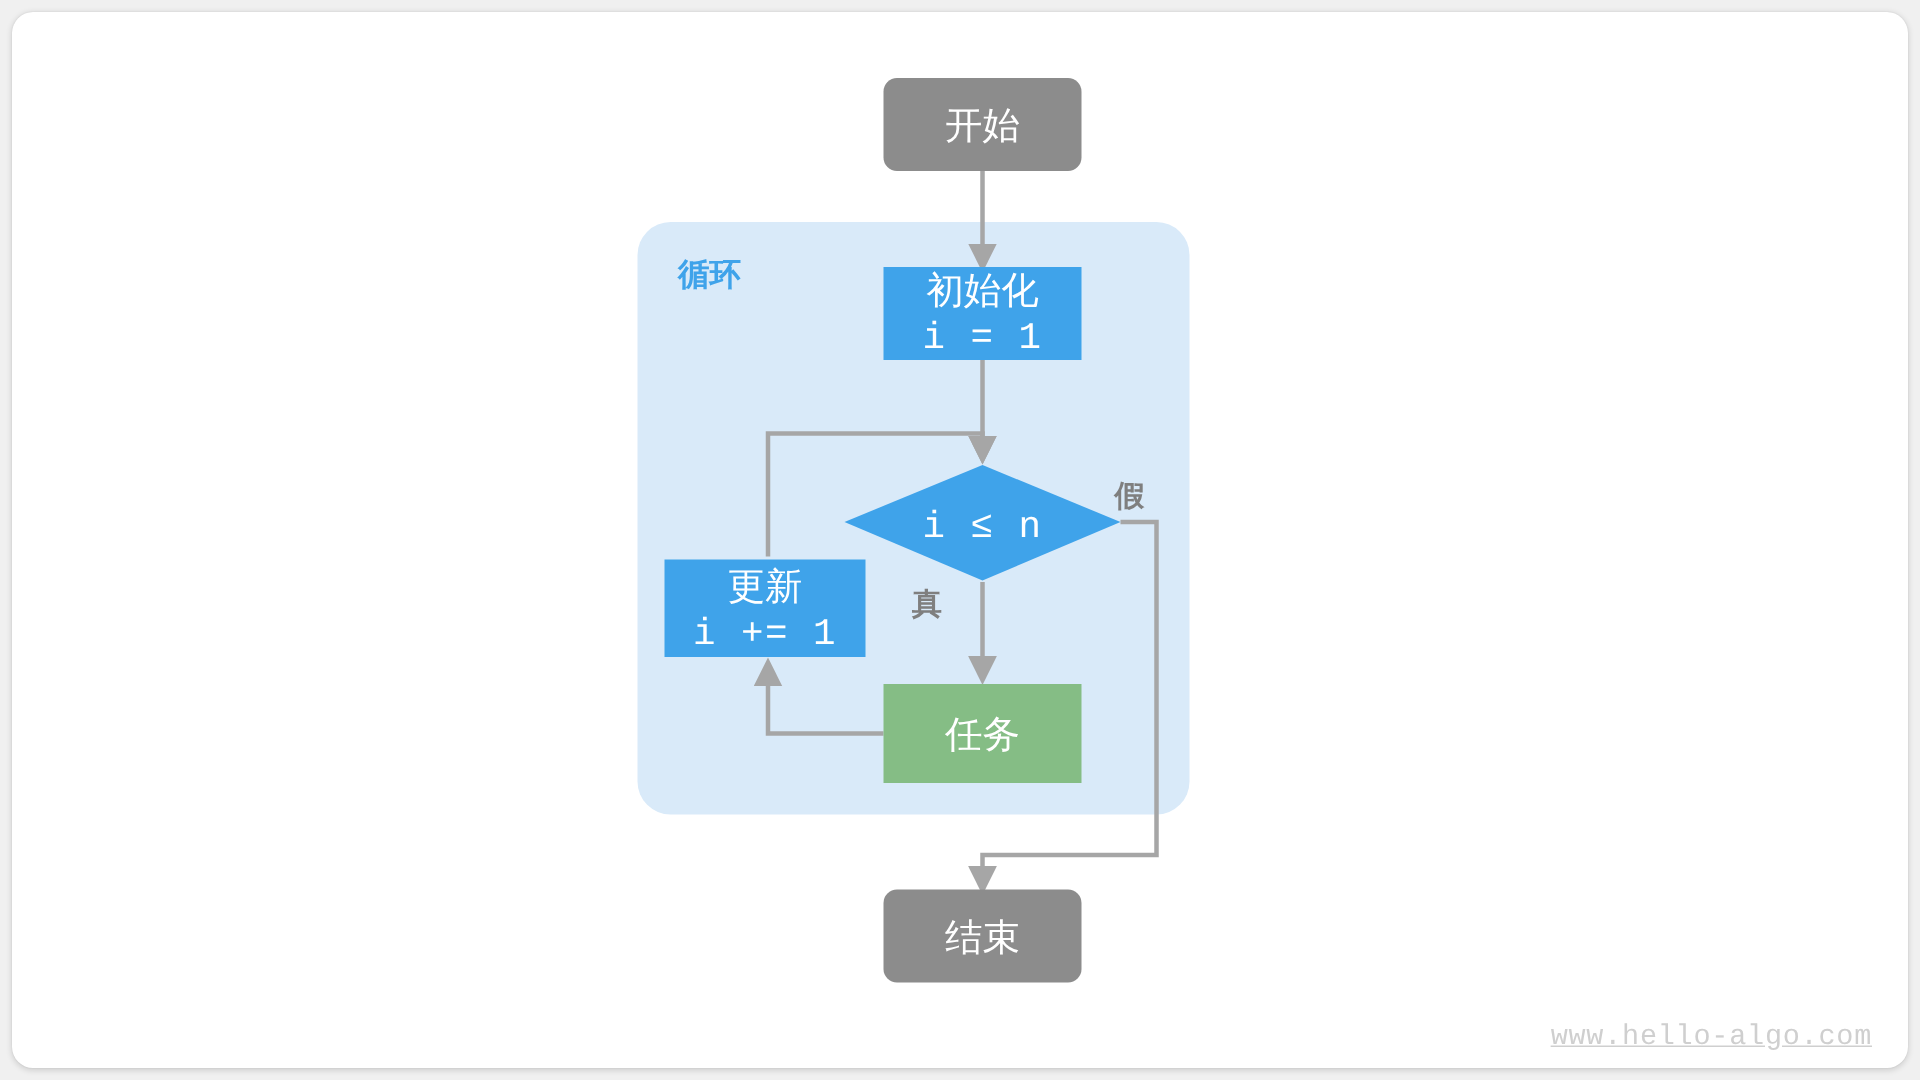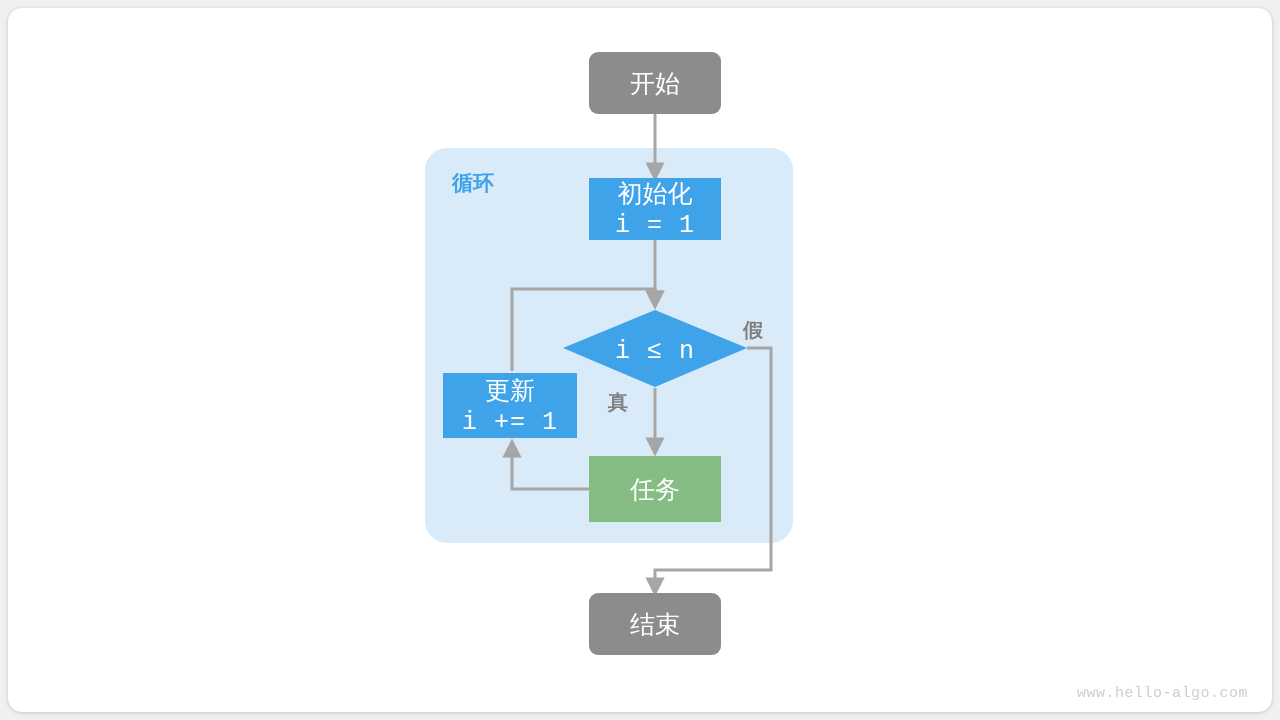--- a/index.html
+++ b/index.html
@@ -55,24 +55,25 @@
     font-family: "Liberation Sans", sans-serif;
     font-size: 20px;
     font-weight: bold;
     fill: #7f7f7f;
   }
   .watermark {
     position: absolute;
     right: 32px;
     bottom: 18px;
     font-family: "Liberation Mono", monospace;
-    font-size: 15px;
+    font-size: 19px;
     color: #cfcfcf;
     letter-spacing: 0.5px;
     user-select: none;
+    text-decoration: underline;
   }
   .edge {
     fill: none;
     stroke: #a6a6a6;
     stroke-width: 3;
   }
 </style>
 </head>
 <body>
 

